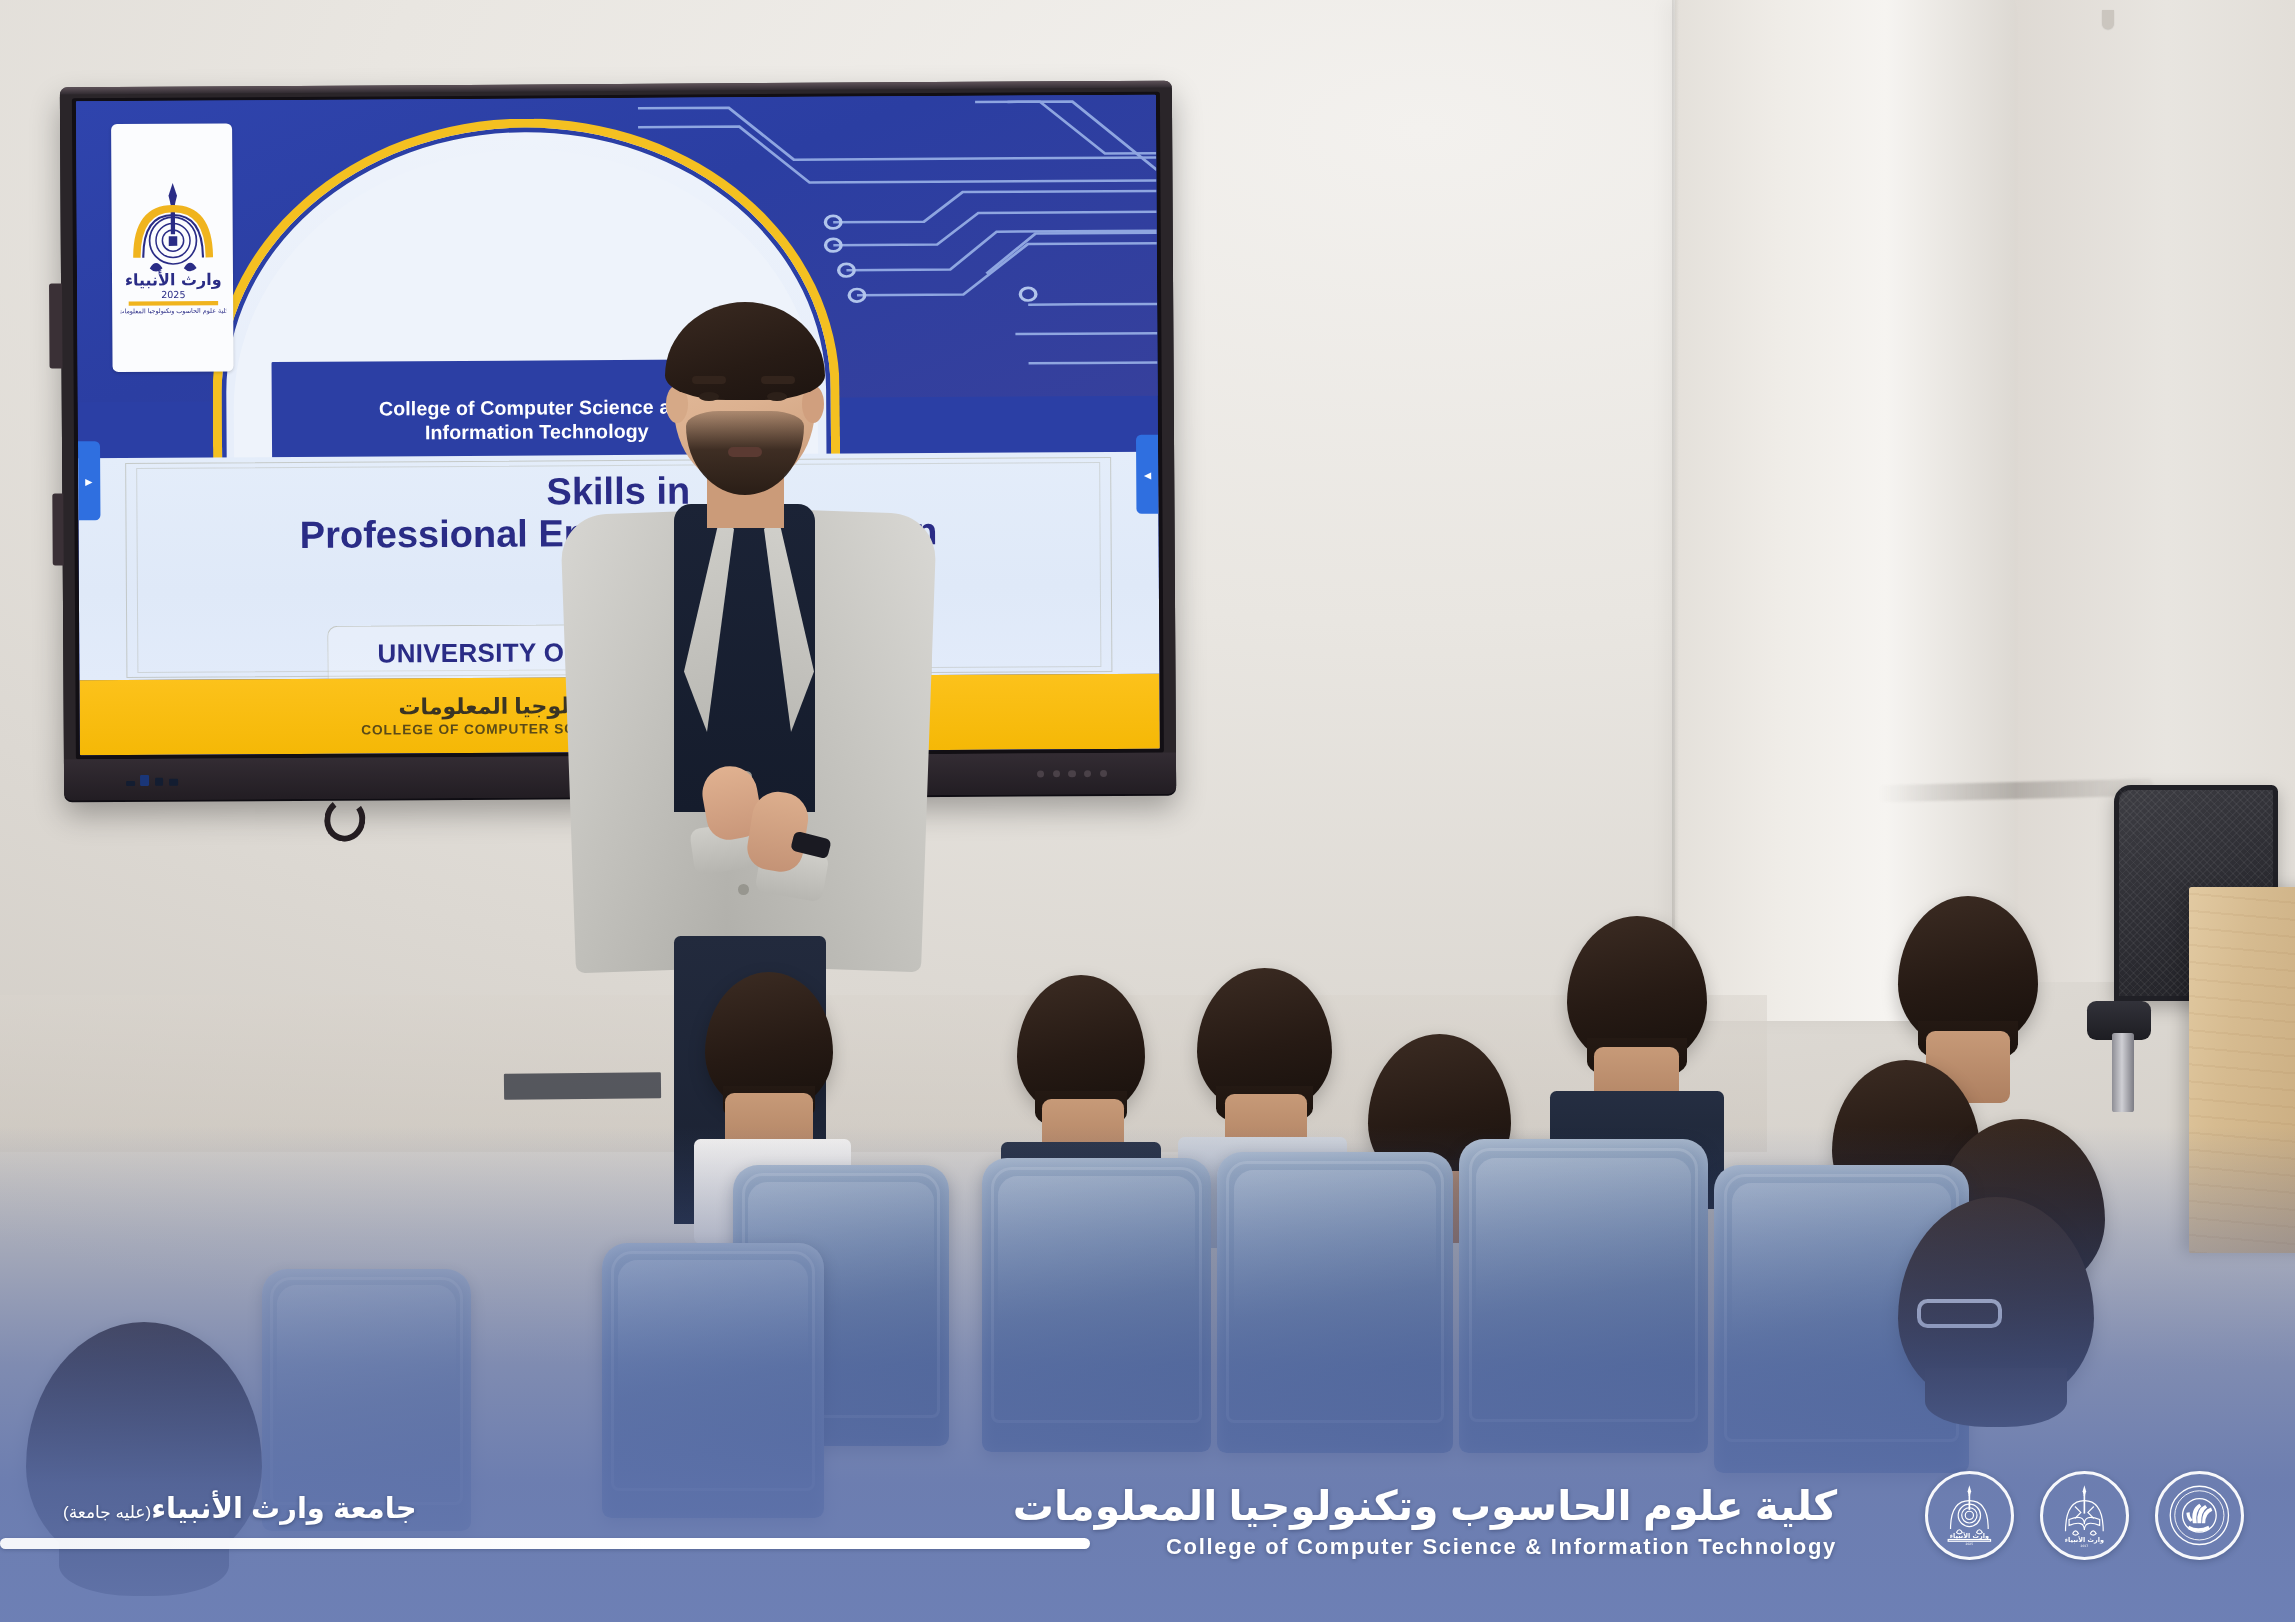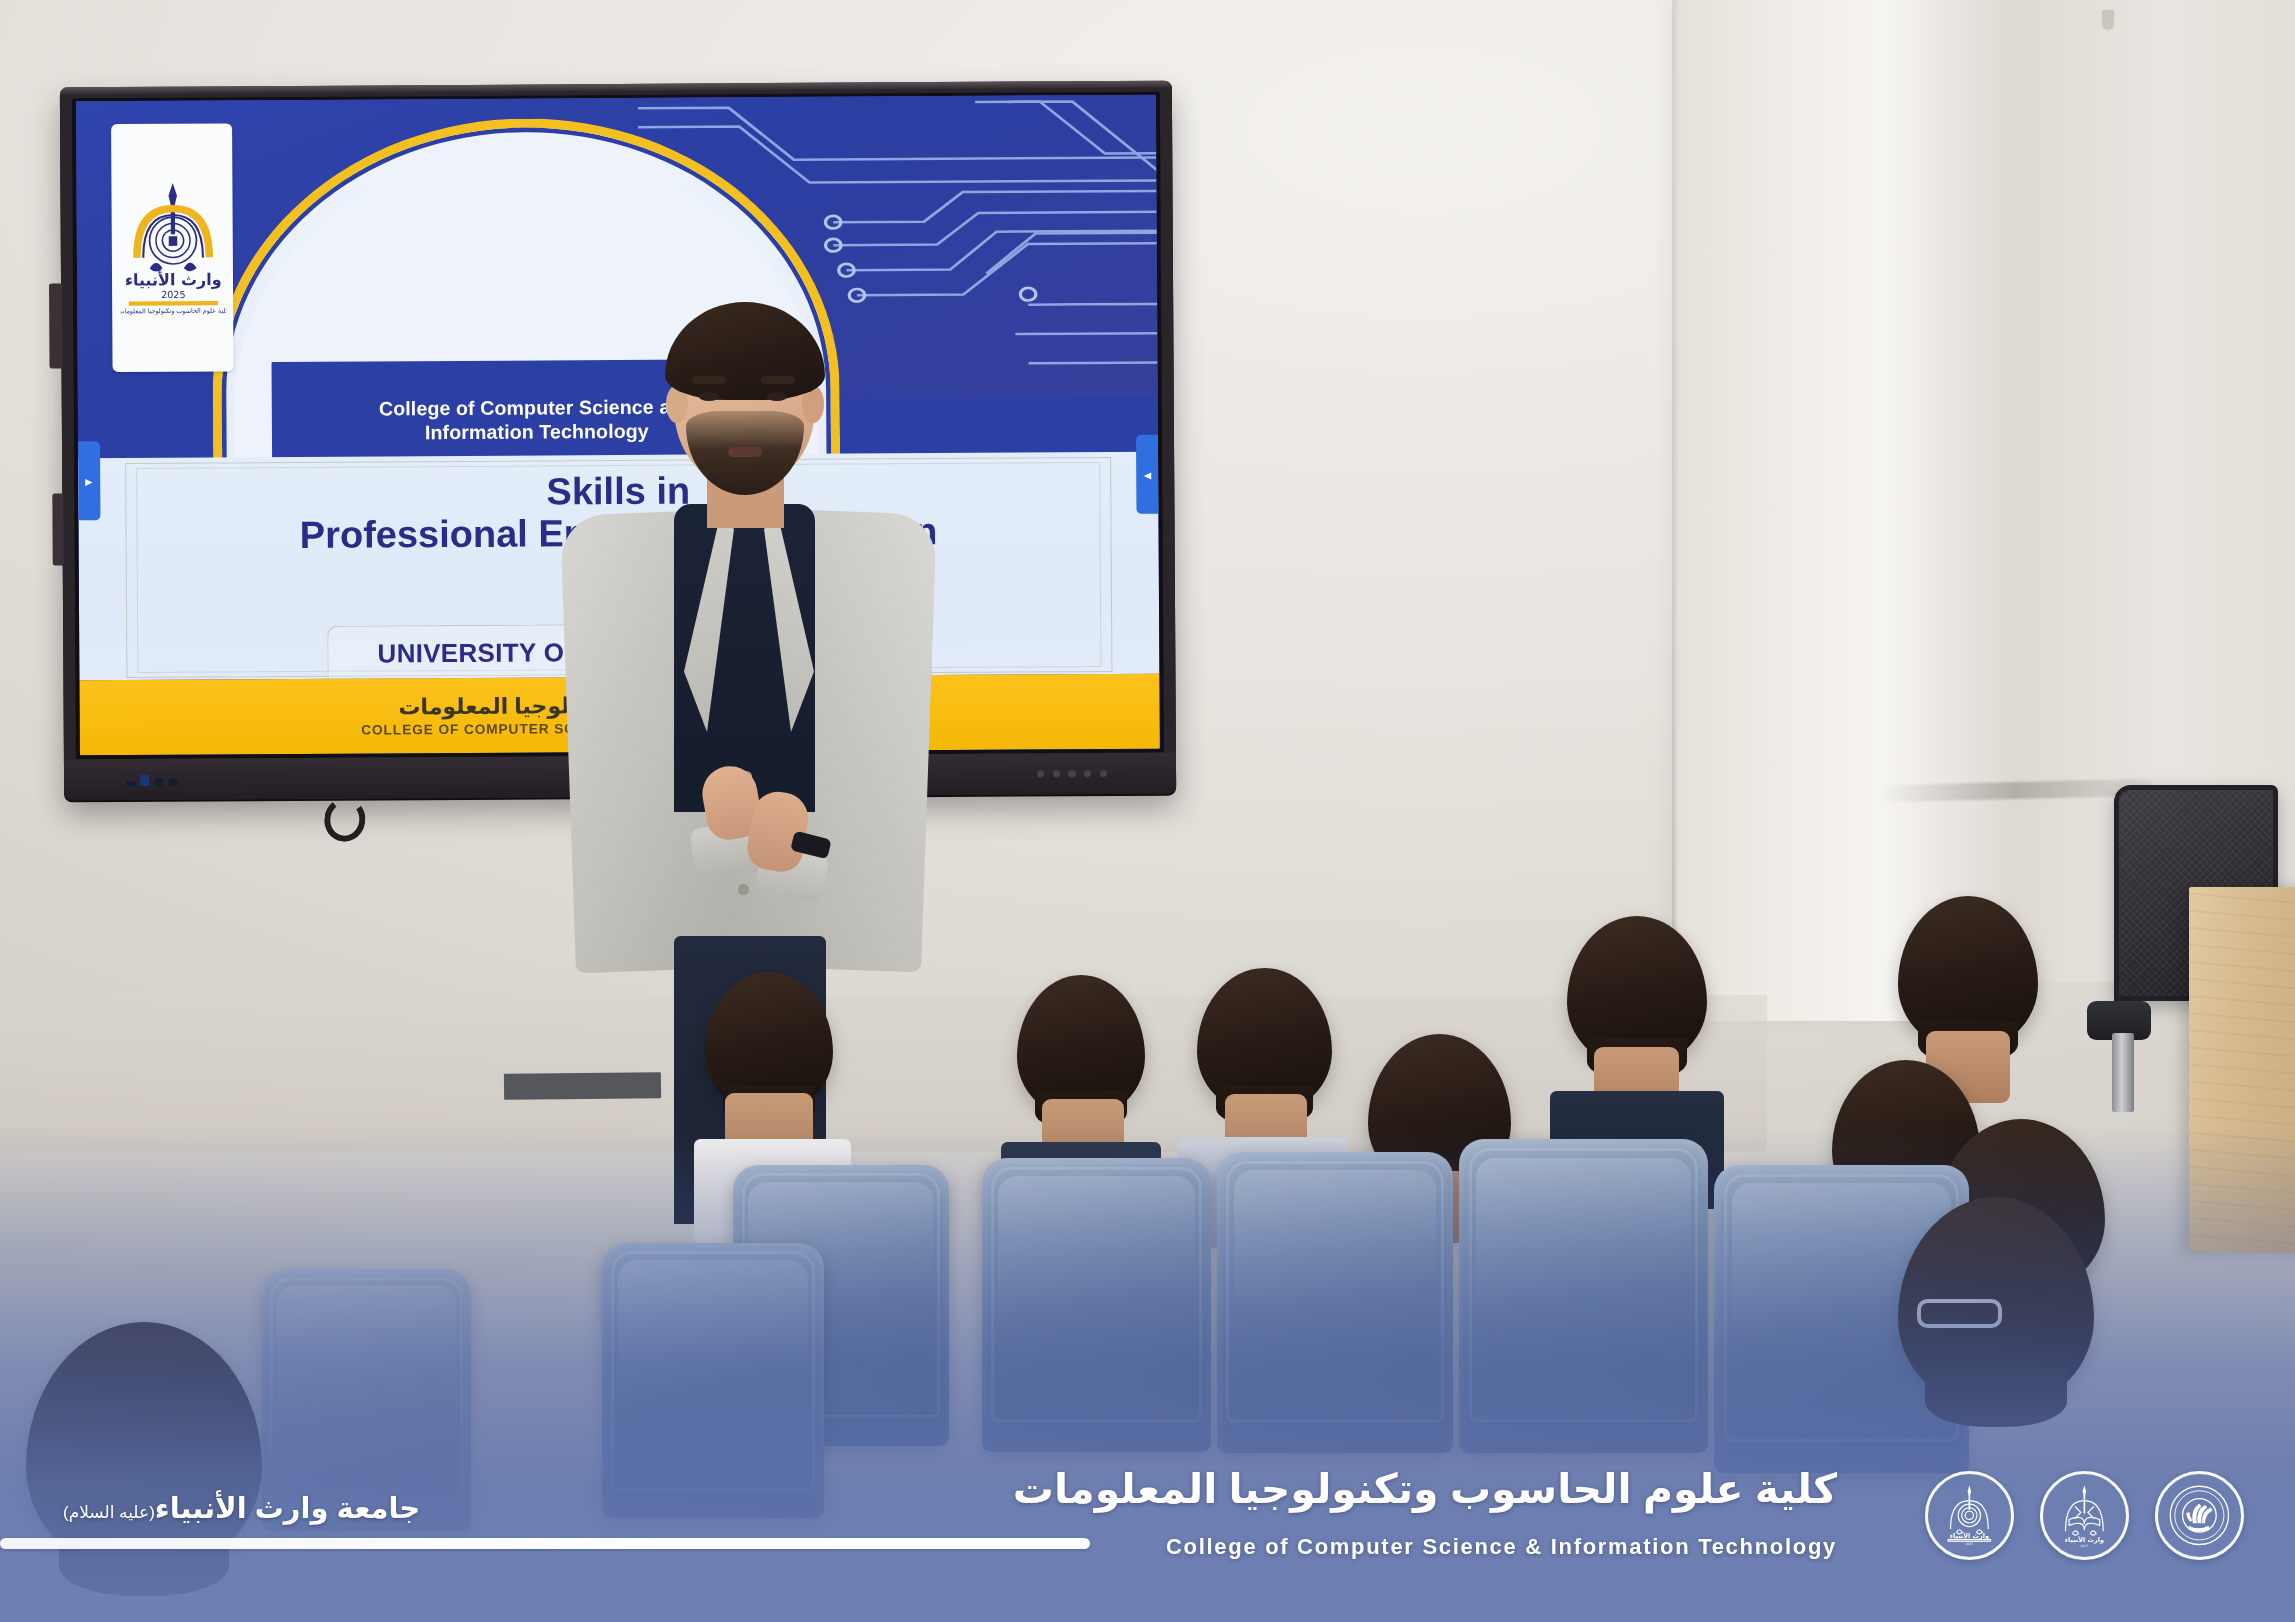--- a/index.html
+++ b/index.html
@@ -274,21 +274,21 @@
   .foot-rule{
     position:absolute;left:0;bottom:74px;width:1090px;height:11px;border-radius:5.9px;
     background:linear-gradient(90deg,rgba(255,255,255,.92),#fff 60%,#fff 100%);
     box-shadow:0 1.3px 3.9px rgba(25,35,70,.25);
   }
   .foot-main{
     position:absolute;right:458px;bottom:63px;text-align:right;color:#fff;
     text-shadow:0 1.3px 4.6px rgba(20,30,60,.40);
   }
   .foot-main .ar{font-size:41px;font-weight:bold;direction:rtl;white-space:nowrap;line-height:1.12;}
-  .foot-main .en{font-size:22px;font-weight:bold;letter-spacing:1.7px;white-space:nowrap;margin-top:21px;}
+  .foot-main .en{font-size:22px;font-weight:bold;letter-spacing:1.7px;white-space:nowrap;margin-top:4px;}
   .foot-logos{position:absolute;right:51px;bottom:63px;display:flex;gap:26px;align-items:center;}
   .emblem{width:89px;height:89px;border-radius:50%;border:3.3px solid rgba(255,255,255,.95);
     display:flex;align-items:center;justify-content:center;
     box-shadow:0 2px 6.5px rgba(20,30,60,.25);}
   .emblem svg{width:78%;height:78%;}
 </style>
 </head>
 <body>
 
 <div class="stage">
@@ -496,21 +496,21 @@
 
   <div class="head" style="left:1898px;top:1197px;width:196px;height:209px;">
       <div class="nape"></div>
     </div>
   <div style="position:absolute;left:1917px;top:1299px;width:85px;height:29px;border:4.6px solid #e8e8ec;border-radius:10.5px;opacity:.9;"></div>
 
   <div class="blue-wash"></div>
 
   <div class="footer">
     <div class="foot-ar-left">
-      <span>جامعة وارث الأنبياء</span><sup>(عليه السلام)</sup>
+      <span>جامعة وارث الأنبياء</span><sup>(عليه جامعة)</sup>
     </div>
 
     <div class="foot-rule"></div>
 
     <div class="foot-main">
       <div class="ar">كلية علوم الحاسوب وتكنولوجيا المعلومات</div>
       <div class="en">College of Computer Science &amp; Information Technology</div>
     </div>
 
     <div class="foot-logos">

